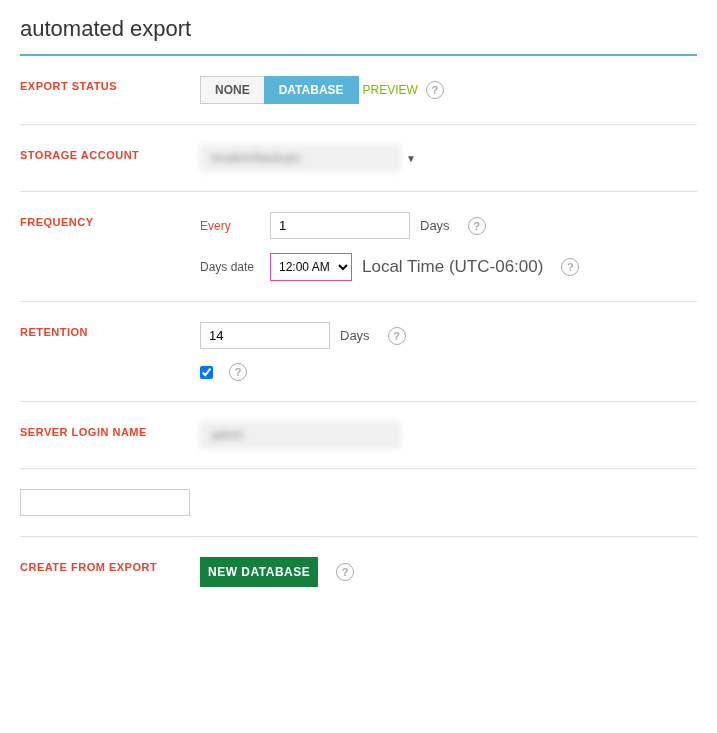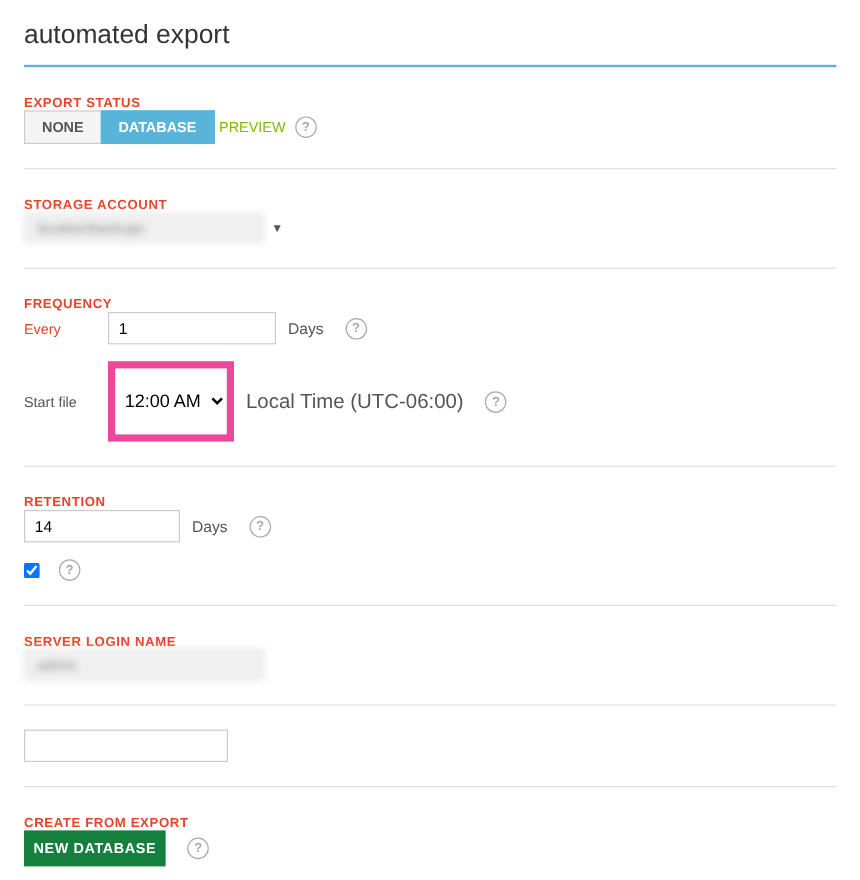--- a/index.html
+++ b/index.html
@@ -24,21 +24,20 @@
       border: none;
       border-top: 2px solid #59b4d9;
       margin-bottom: 0;
     }
 
     .section-row {
       display: flex;
       align-items: flex-start;
       padding: 20px 0;
       border-bottom: 1px solid #e0e0e0;
-      flex-direction: column;
     }
 
     .section-label {
       width: 180px;
       min-width: 180px;
       font-size: 11px;
       font-weight: 600;
       color: #e8442a;
       text-transform: uppercase;
       letter-spacing: 0.5px;
@@ -159,23 +158,23 @@
       color: #555;
     }
 
     .startdate-label {
       color: #555;
       font-size: 12px;
       min-width: 60px;
     }
 
     .time-select {
-      border: 6px solid #ec4899;
-      padding: 18px 4px;
-      font-size: 15px;
+      border: 1px solid #ec4899;
+      padding: 5px 4px;
+      font-size: 12px;
       background: #fff;
       cursor: pointer;
     }
 
     .timezone-label {
       font-size: 17px;
       color: #555;
     }
 
     
@@ -267,21 +266,21 @@
   <div class="section-content">
 
     <div class="freq-row">
       <span class="freq-label">Every</span>
       <input class="text-input" type="text" style="width: 140px;" value="1">
       <span class="unit-label">Days</span>
       <span class="help-icon">?</span>
     </div>
 
     <div class="freq-row">
-      <span class="startdate-label">Start file</span>
+      <span class="startdate-label">Days date</span>
       <select class="time-select">
         <option>12:00 AM</option>
         <option>1:00 AM</option>
         <option>2:00 AM</option>
         <option>3:00 AM</option>
         <option>4:00 AM</option>
         <option>5:00 AM</option>
         <option>6:00 AM</option>
         <option>7:00 AM</option>
         <option>8:00 AM</option>

